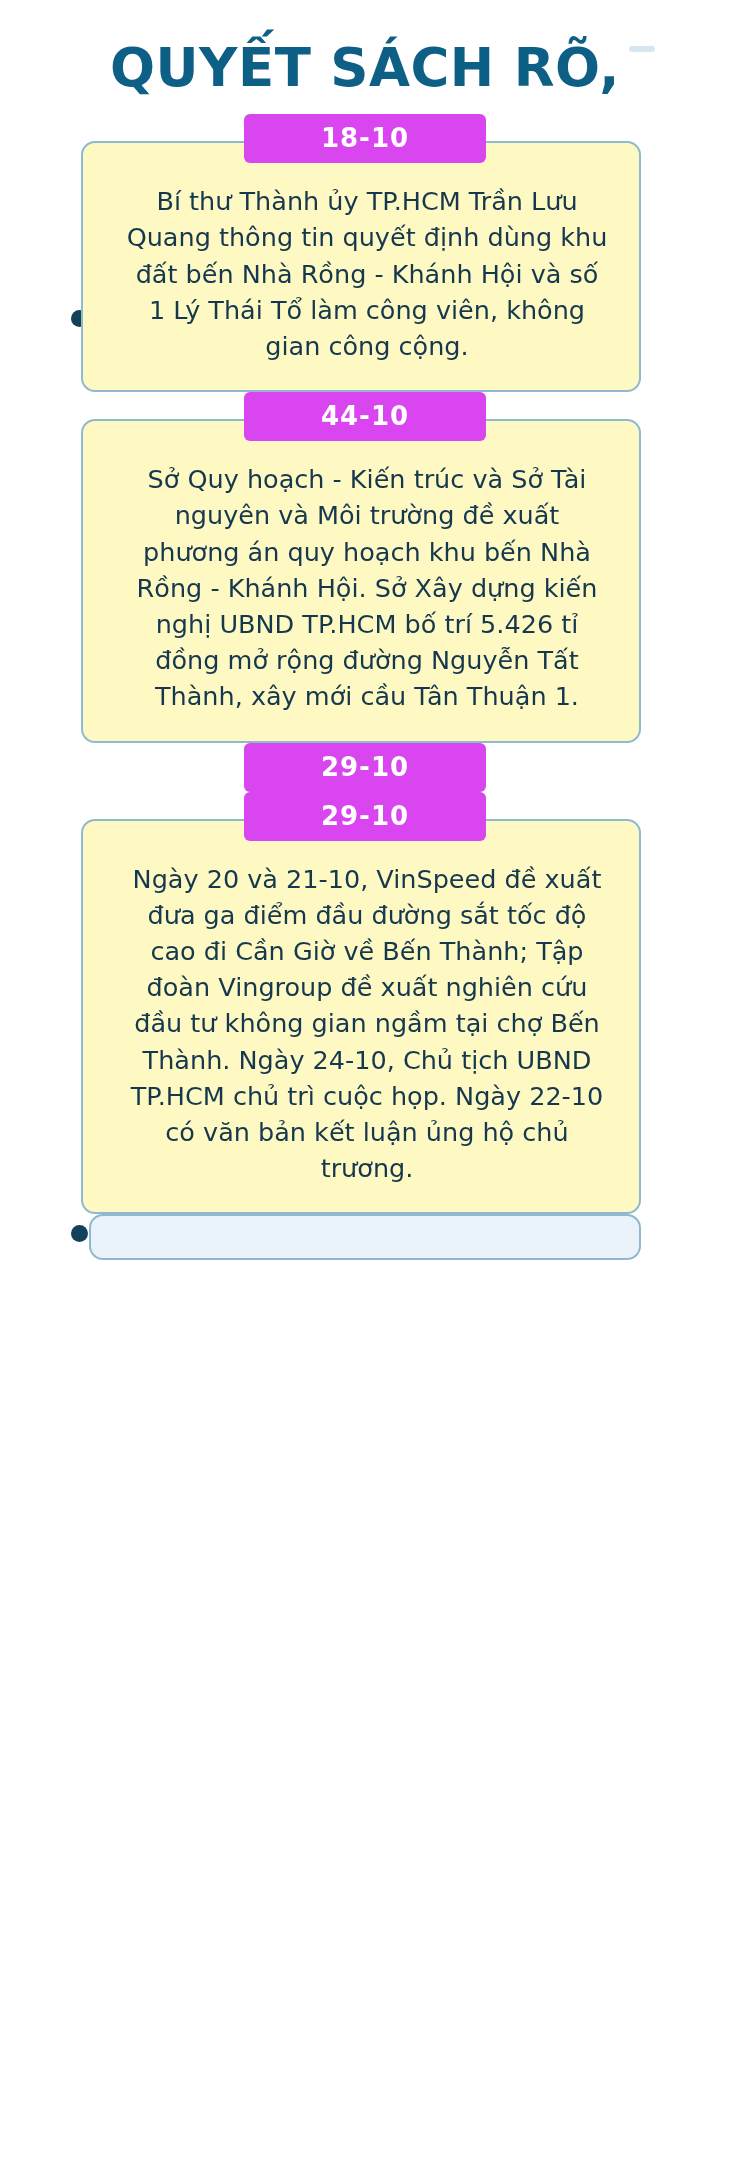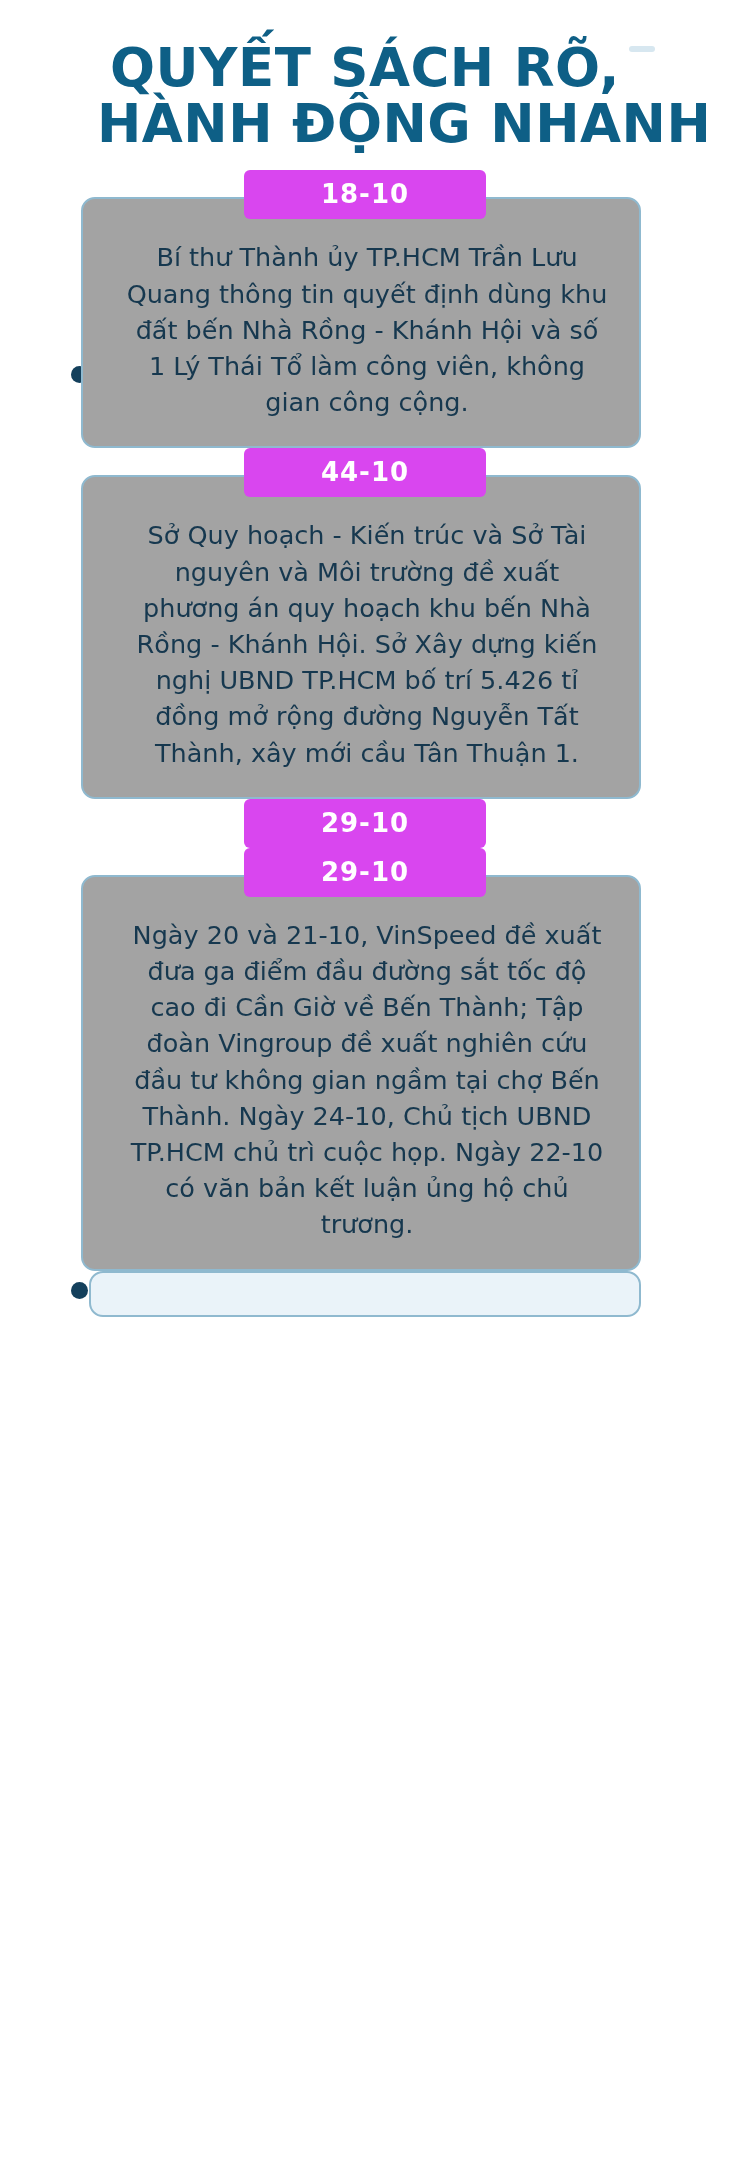--- a/index.html
+++ b/index.html
@@ -76,21 +76,21 @@
     letter-spacing: 1px;
     padding: 9px 46px 10px 46px;
     border-radius: 6px;
     text-align: center;
     min-width: 150px;
   }
 
   
   .card {
     position: relative;
-    background: #a3a3a3;
+    background: #fef9c3;
     margin: -22px 12px 0 4px;
     padding: 40px 30px 26px 42px;
     border: 2px solid #8fb9cf;
     border-radius: 14px;
     box-sizing: border-box;
   }
   .card-text {
     font-family: "DejaVu Sans", sans-serif;
     font-size: 25.5px;
     line-height: 1.42;
@@ -132,21 +132,20 @@
 </style>
 </head>
 <body>
 
 <div class="infographic">
 
   <div class="corner-tick"></div>
 
   <div class="title-block">
     <div class="title-line">QUYẾT SÁCH RÕ,</div>
-    <div class="title-line">HÀNH ĐỘNG NHANH</div>
   </div>
 
   <div class="timeline">
 
     <div class="rail-dot top"></div>
     <div class="rail-line"></div>
 
     <div class="event">
       <div class="date-chip-wrap">
         <div class="date-chip">18-10</div>

